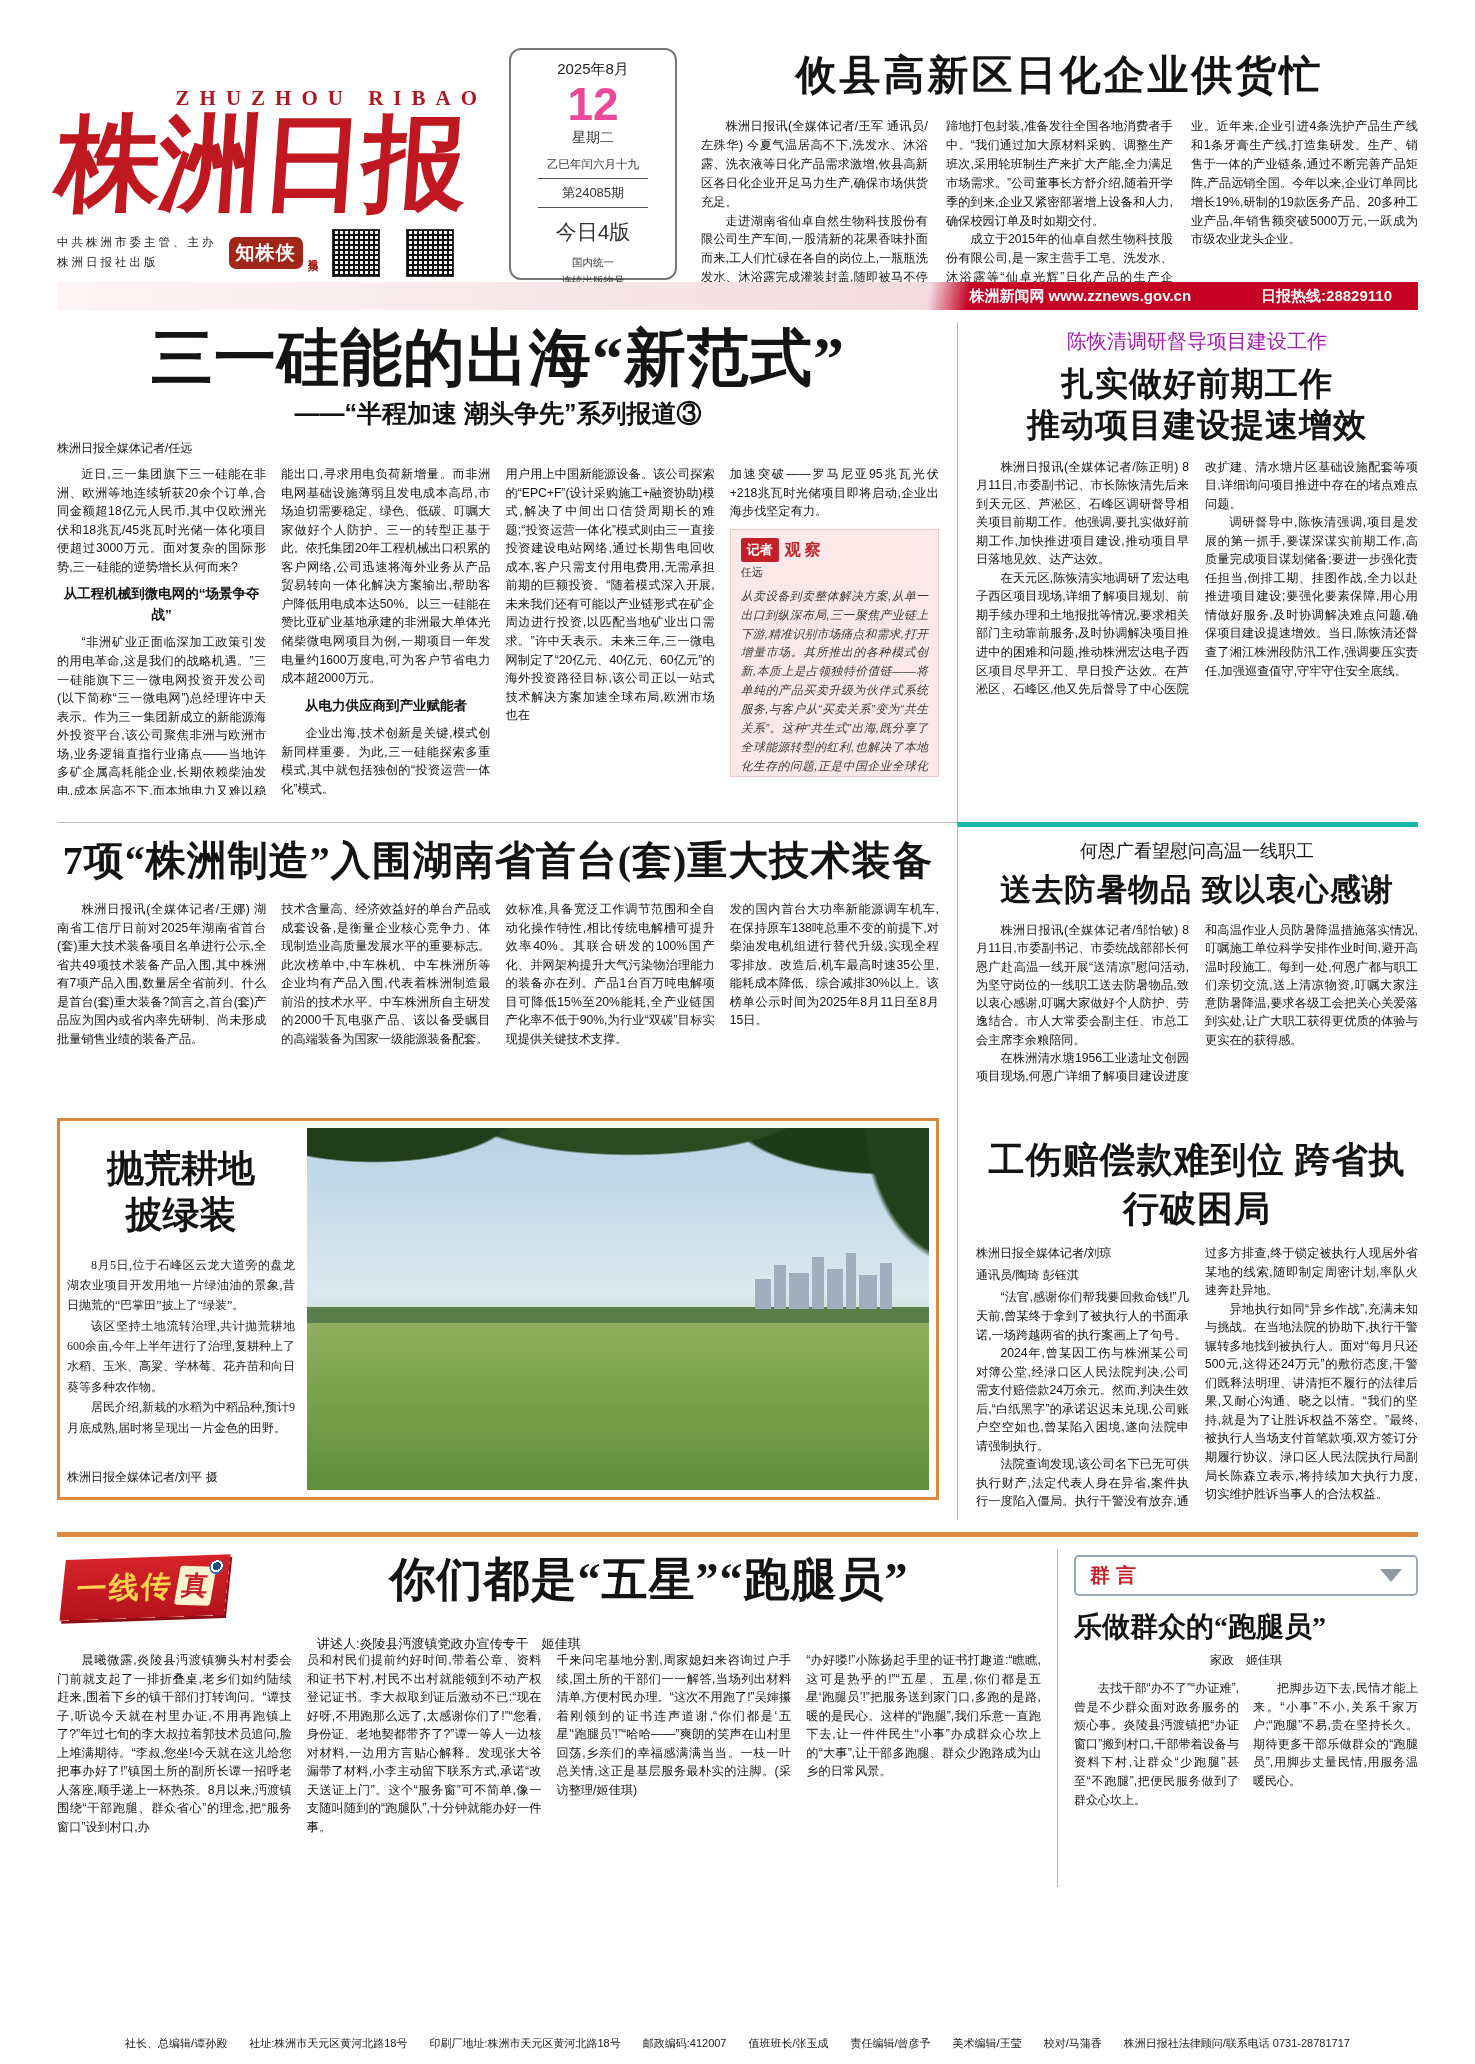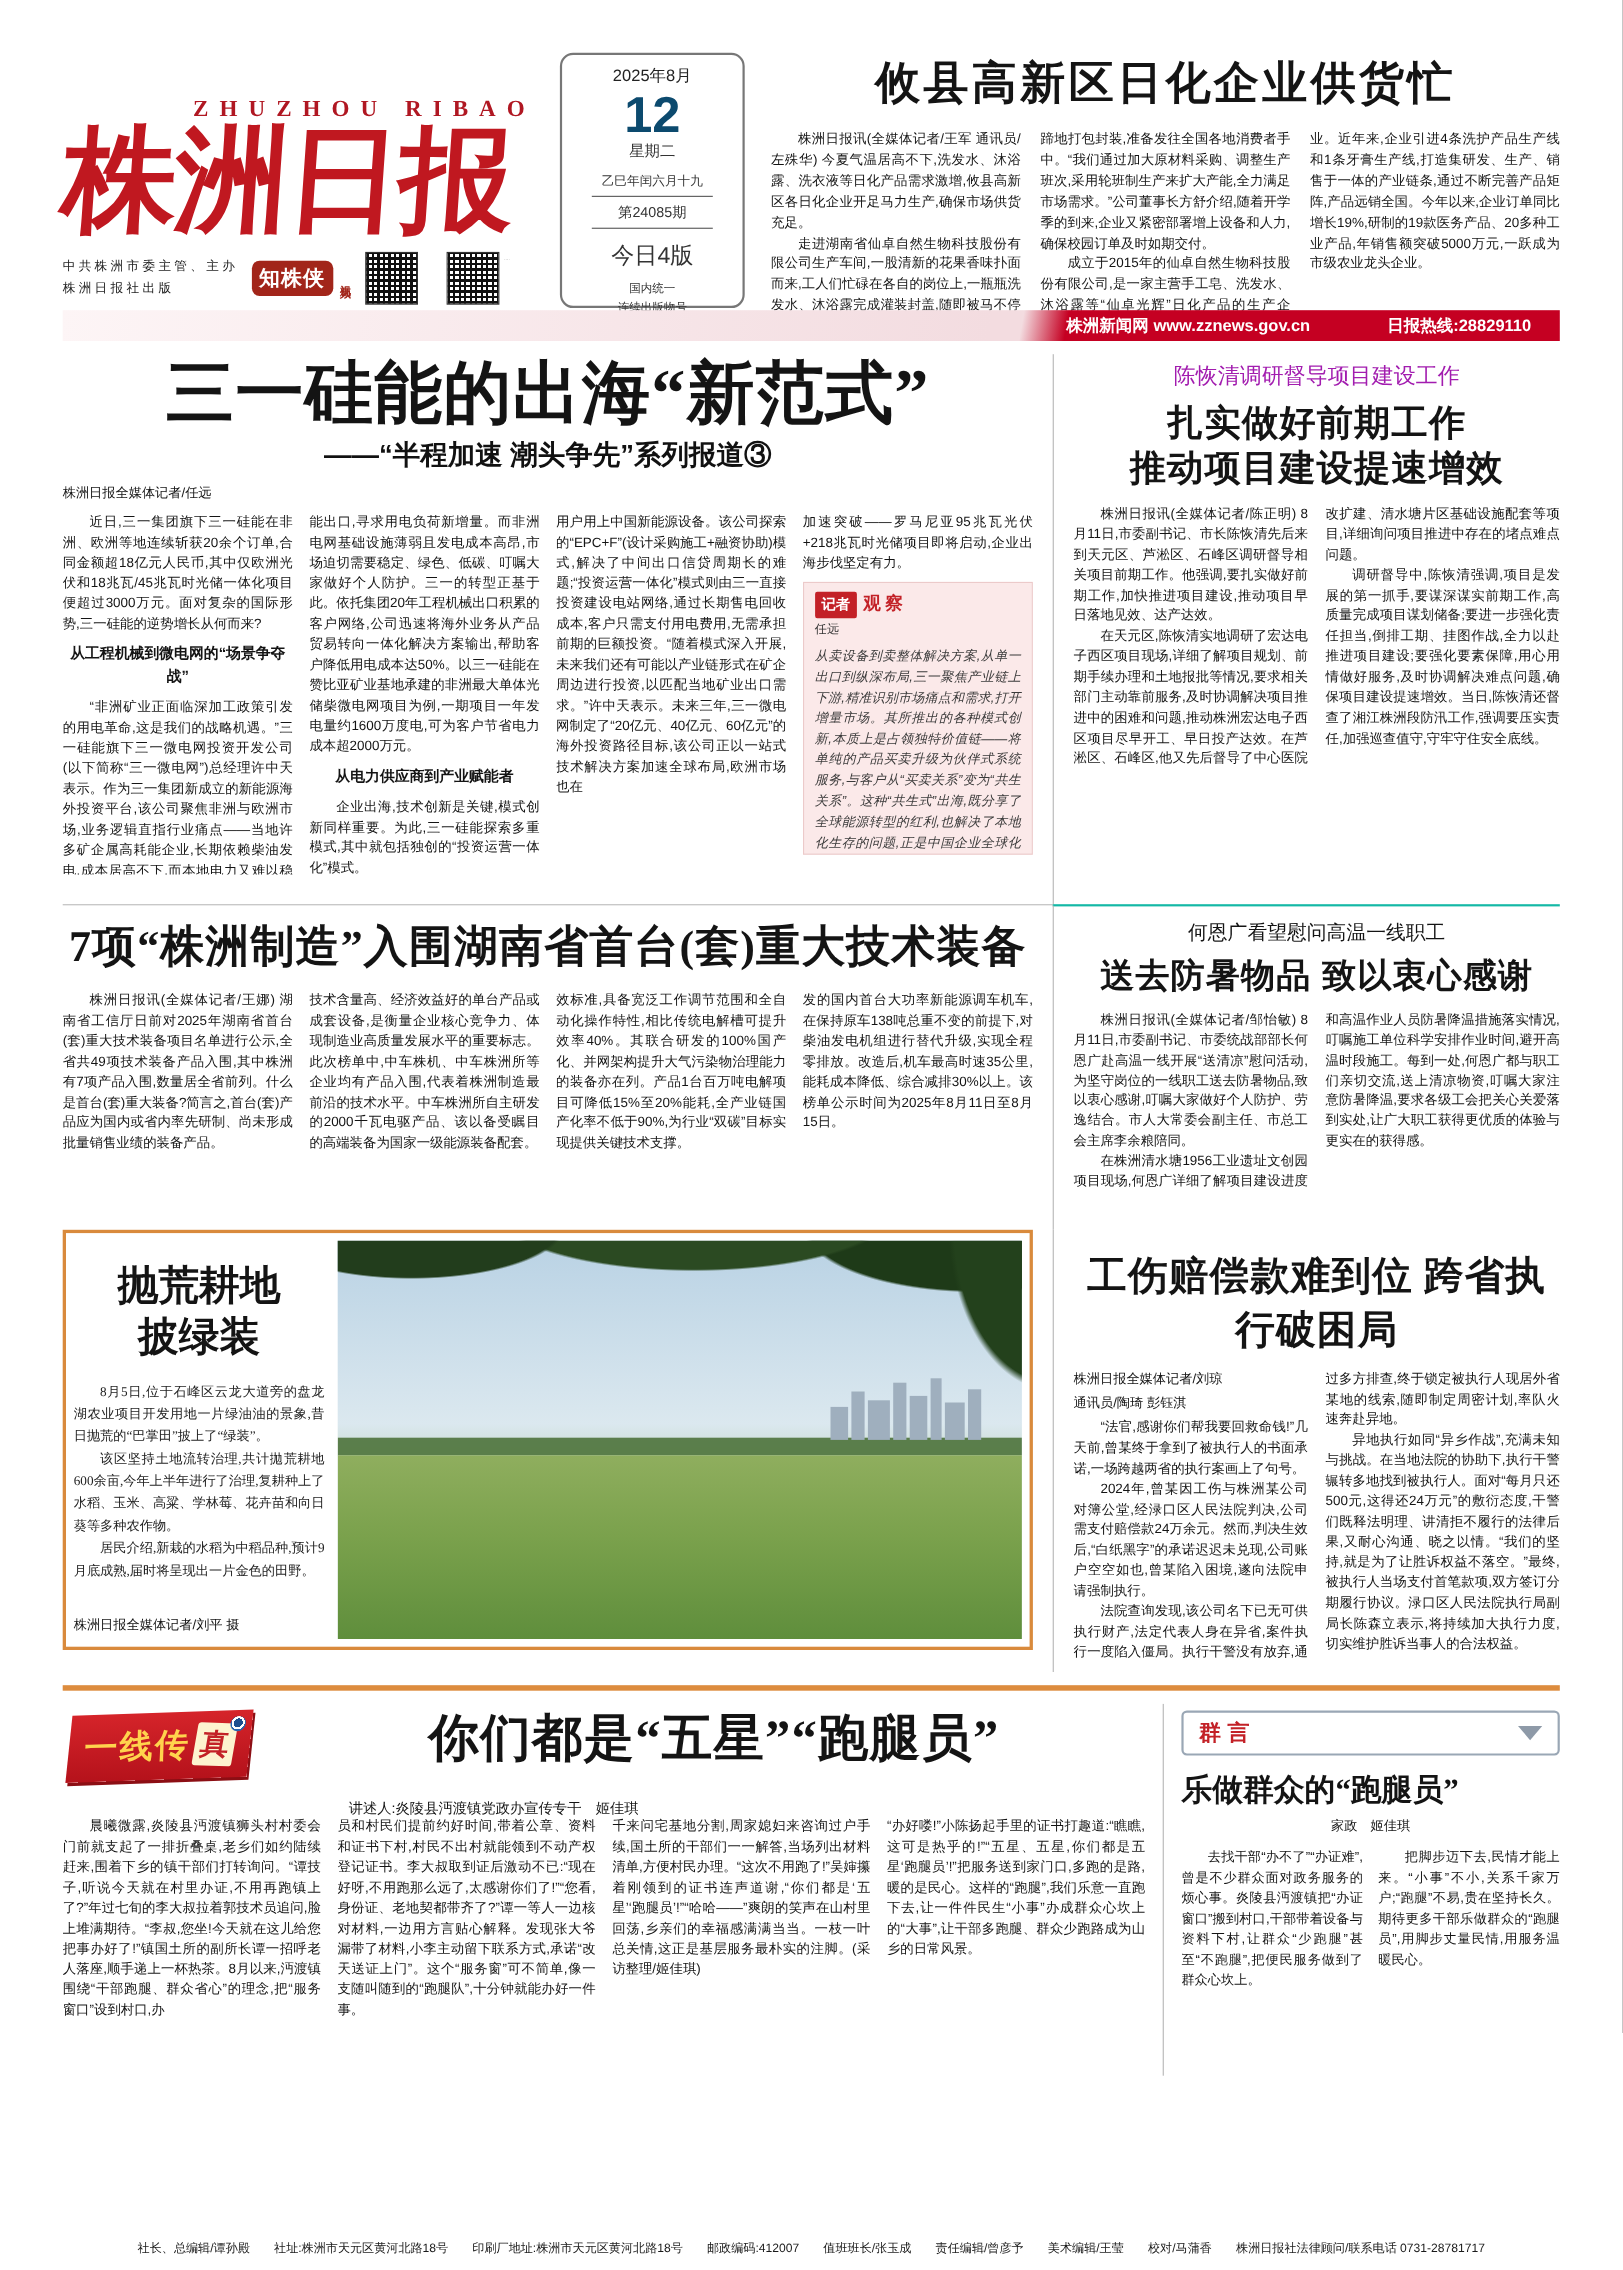--- a/index.html
+++ b/index.html
@@ -21,21 +21,21 @@
   .zzx-v{color:#a2251a;font-weight:bold;font-size:10px;writing-mode:vertical-rl;letter-spacing:2px;}
   .qr-item{display:flex;align-items:flex-start;gap:2px;}
   .qr{width:46px;height:46px;border:1px solid #333;
       background-image:repeating-linear-gradient(0deg,#111 0 2px,transparent 2px 5px),
                        repeating-linear-gradient(90deg,#111 0 2px,#fff 2px 5px);}
   .qr-label{writing-mode:vertical-rl;font-size:8.5px;color:#333;letter-spacing:1px;max-height:46px;overflow:hidden;}
 
   .datebox{flex:0 0 168px;border:2px solid #777;border-radius:12px;margin:2px 20px 0 22px;
            padding:10px 4px;text-align:center;height:232px;box-sizing:border-box;color:#333;}
   .db-ym{font-size:15px;color:#222;}
-  .db-day{font-size:46px;font-weight:bold;color:#0c4a6e;line-height:1.0;margin:2px 0;}
+  .db-day{font-size:46px;font-weight:bold;color:#ec4899;line-height:1.0;margin:2px 0;}
   .db-week{font-size:14px;margin-bottom:10px;}
   .db-lunar{font-size:11.5px;margin-bottom:6px;}
   .db-line{border-top:1px solid #555;width:110px;margin:5px auto;}
   .db-issue{font-size:13px;}
   .db-pages{font-size:21px;margin:10px 0 8px;}
   .db-cn{font-size:10.5px;line-height:1.7;}
 
   .top-article{flex:1;padding-left:4px;}
   .top-title{font-family:"Liberation Serif",serif;font-weight:900;font-size:41px;
              text-align:center;letter-spacing:3px;margin:2px 0 14px;}
@@ -70,21 +70,21 @@
   .obs-author{font-size:11px;color:#333;margin:2px 0 6px;}
   .obs-body{font-size:11.8px;line-height:1.6;color:#3a3a3a;text-align:justify;font-style:italic;}
 
   .r1-kicker{font-size:20px;text-align:center;margin:6px 0 8px;color:#a21caf;}
   .r1-title{font-weight:900;font-size:33px;text-align:center;line-height:1.25;letter-spacing:1px;}
   .r1-body{columns:2;column-gap:16px;font-size:12.2px;line-height:1.52;text-align:justify;
            margin-top:12px;height:368px;overflow:hidden;}
 
   .band-mid{height:296px;}
   .band-mid .leftcol{border-top:1px solid #bbb;padding-top:8px;}
-  .band-mid .rightcol{border-top:2px solid #14b8a6;padding-top:8px;}
+  .band-mid .rightcol{border-top:5px solid #14b8a6;padding-top:8px;}
   .ml-title{font-family:"Liberation Serif",serif;font-weight:900;font-size:40px;text-align:center;
             letter-spacing:1px;margin:2px 0 12px;}
   .ml-cols{display:flex;gap:15px;height:212px;overflow:hidden;}
   .ml-cols .c{flex:1;font-size:12.2px;line-height:1.52;text-align:justify;overflow:hidden;}
   .mr-kicker{font-size:18px;text-align:center;margin:4px 0 6px;}
   .mr-title{font-weight:900;font-size:31px;text-align:center;letter-spacing:1px;}
   .mr-body{columns:2;column-gap:16px;font-size:12.2px;line-height:1.5;text-align:justify;
            margin-top:10px;height:190px;overflow:hidden;}
 
   .band-low{height:402px;}

